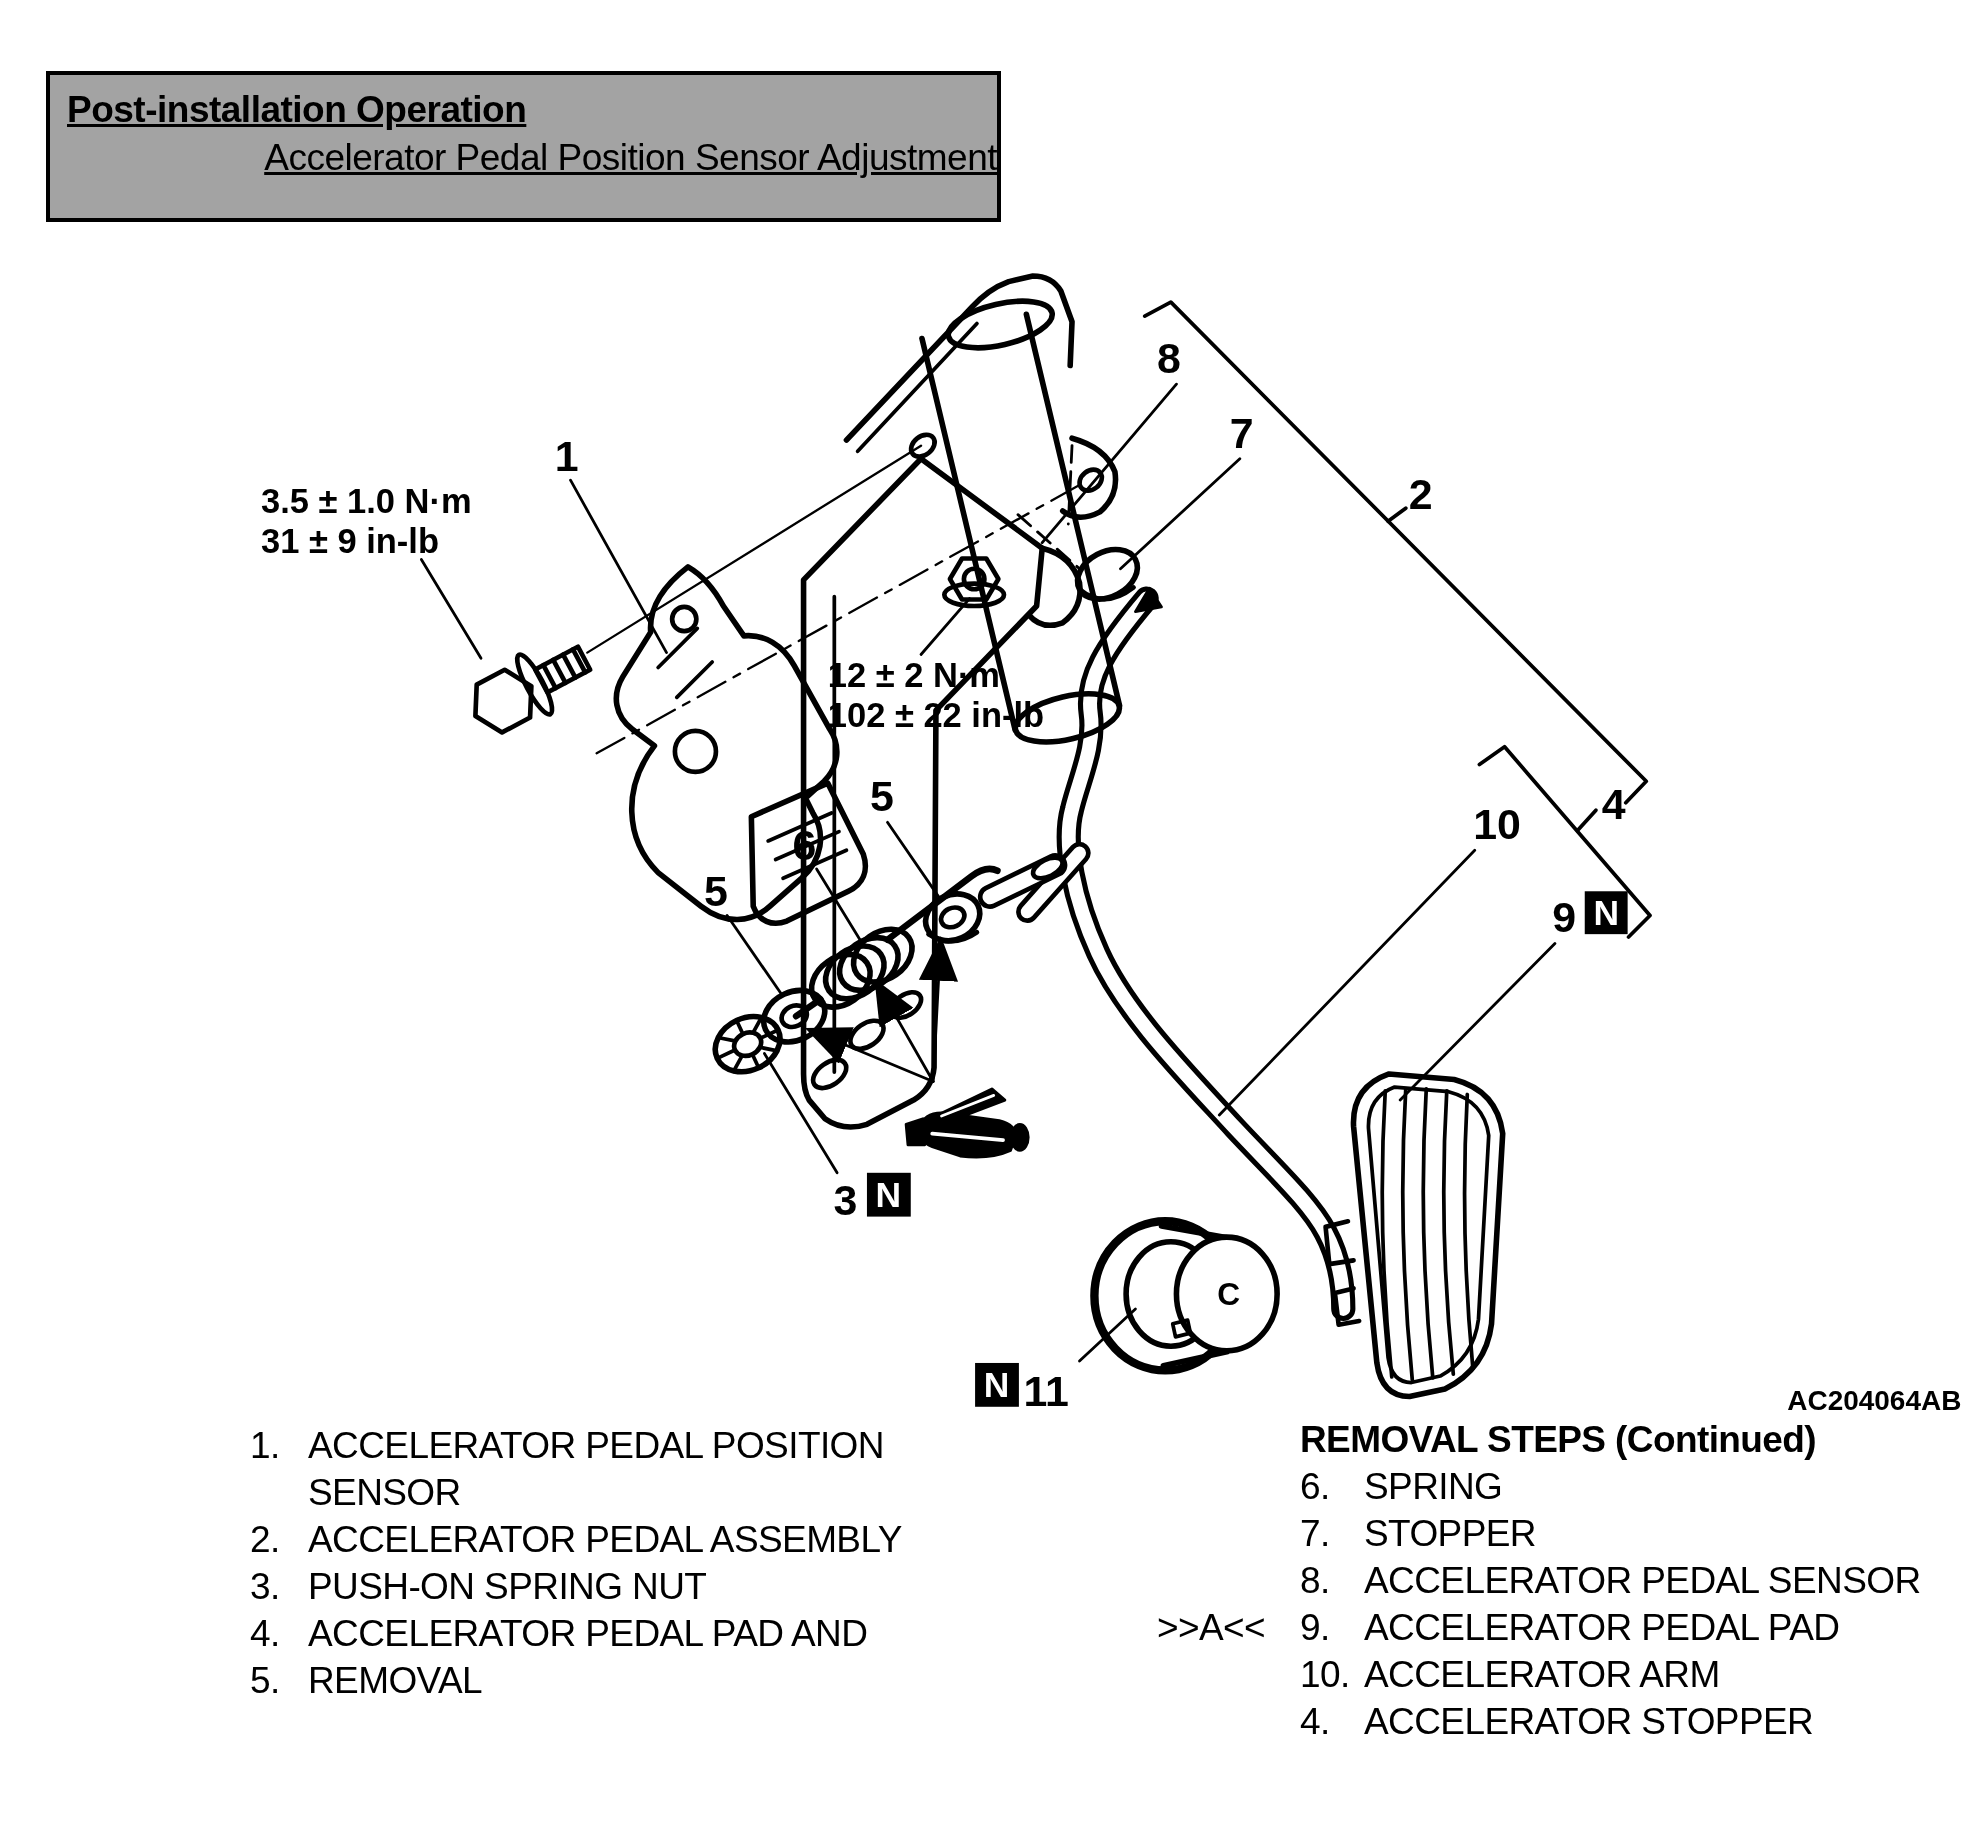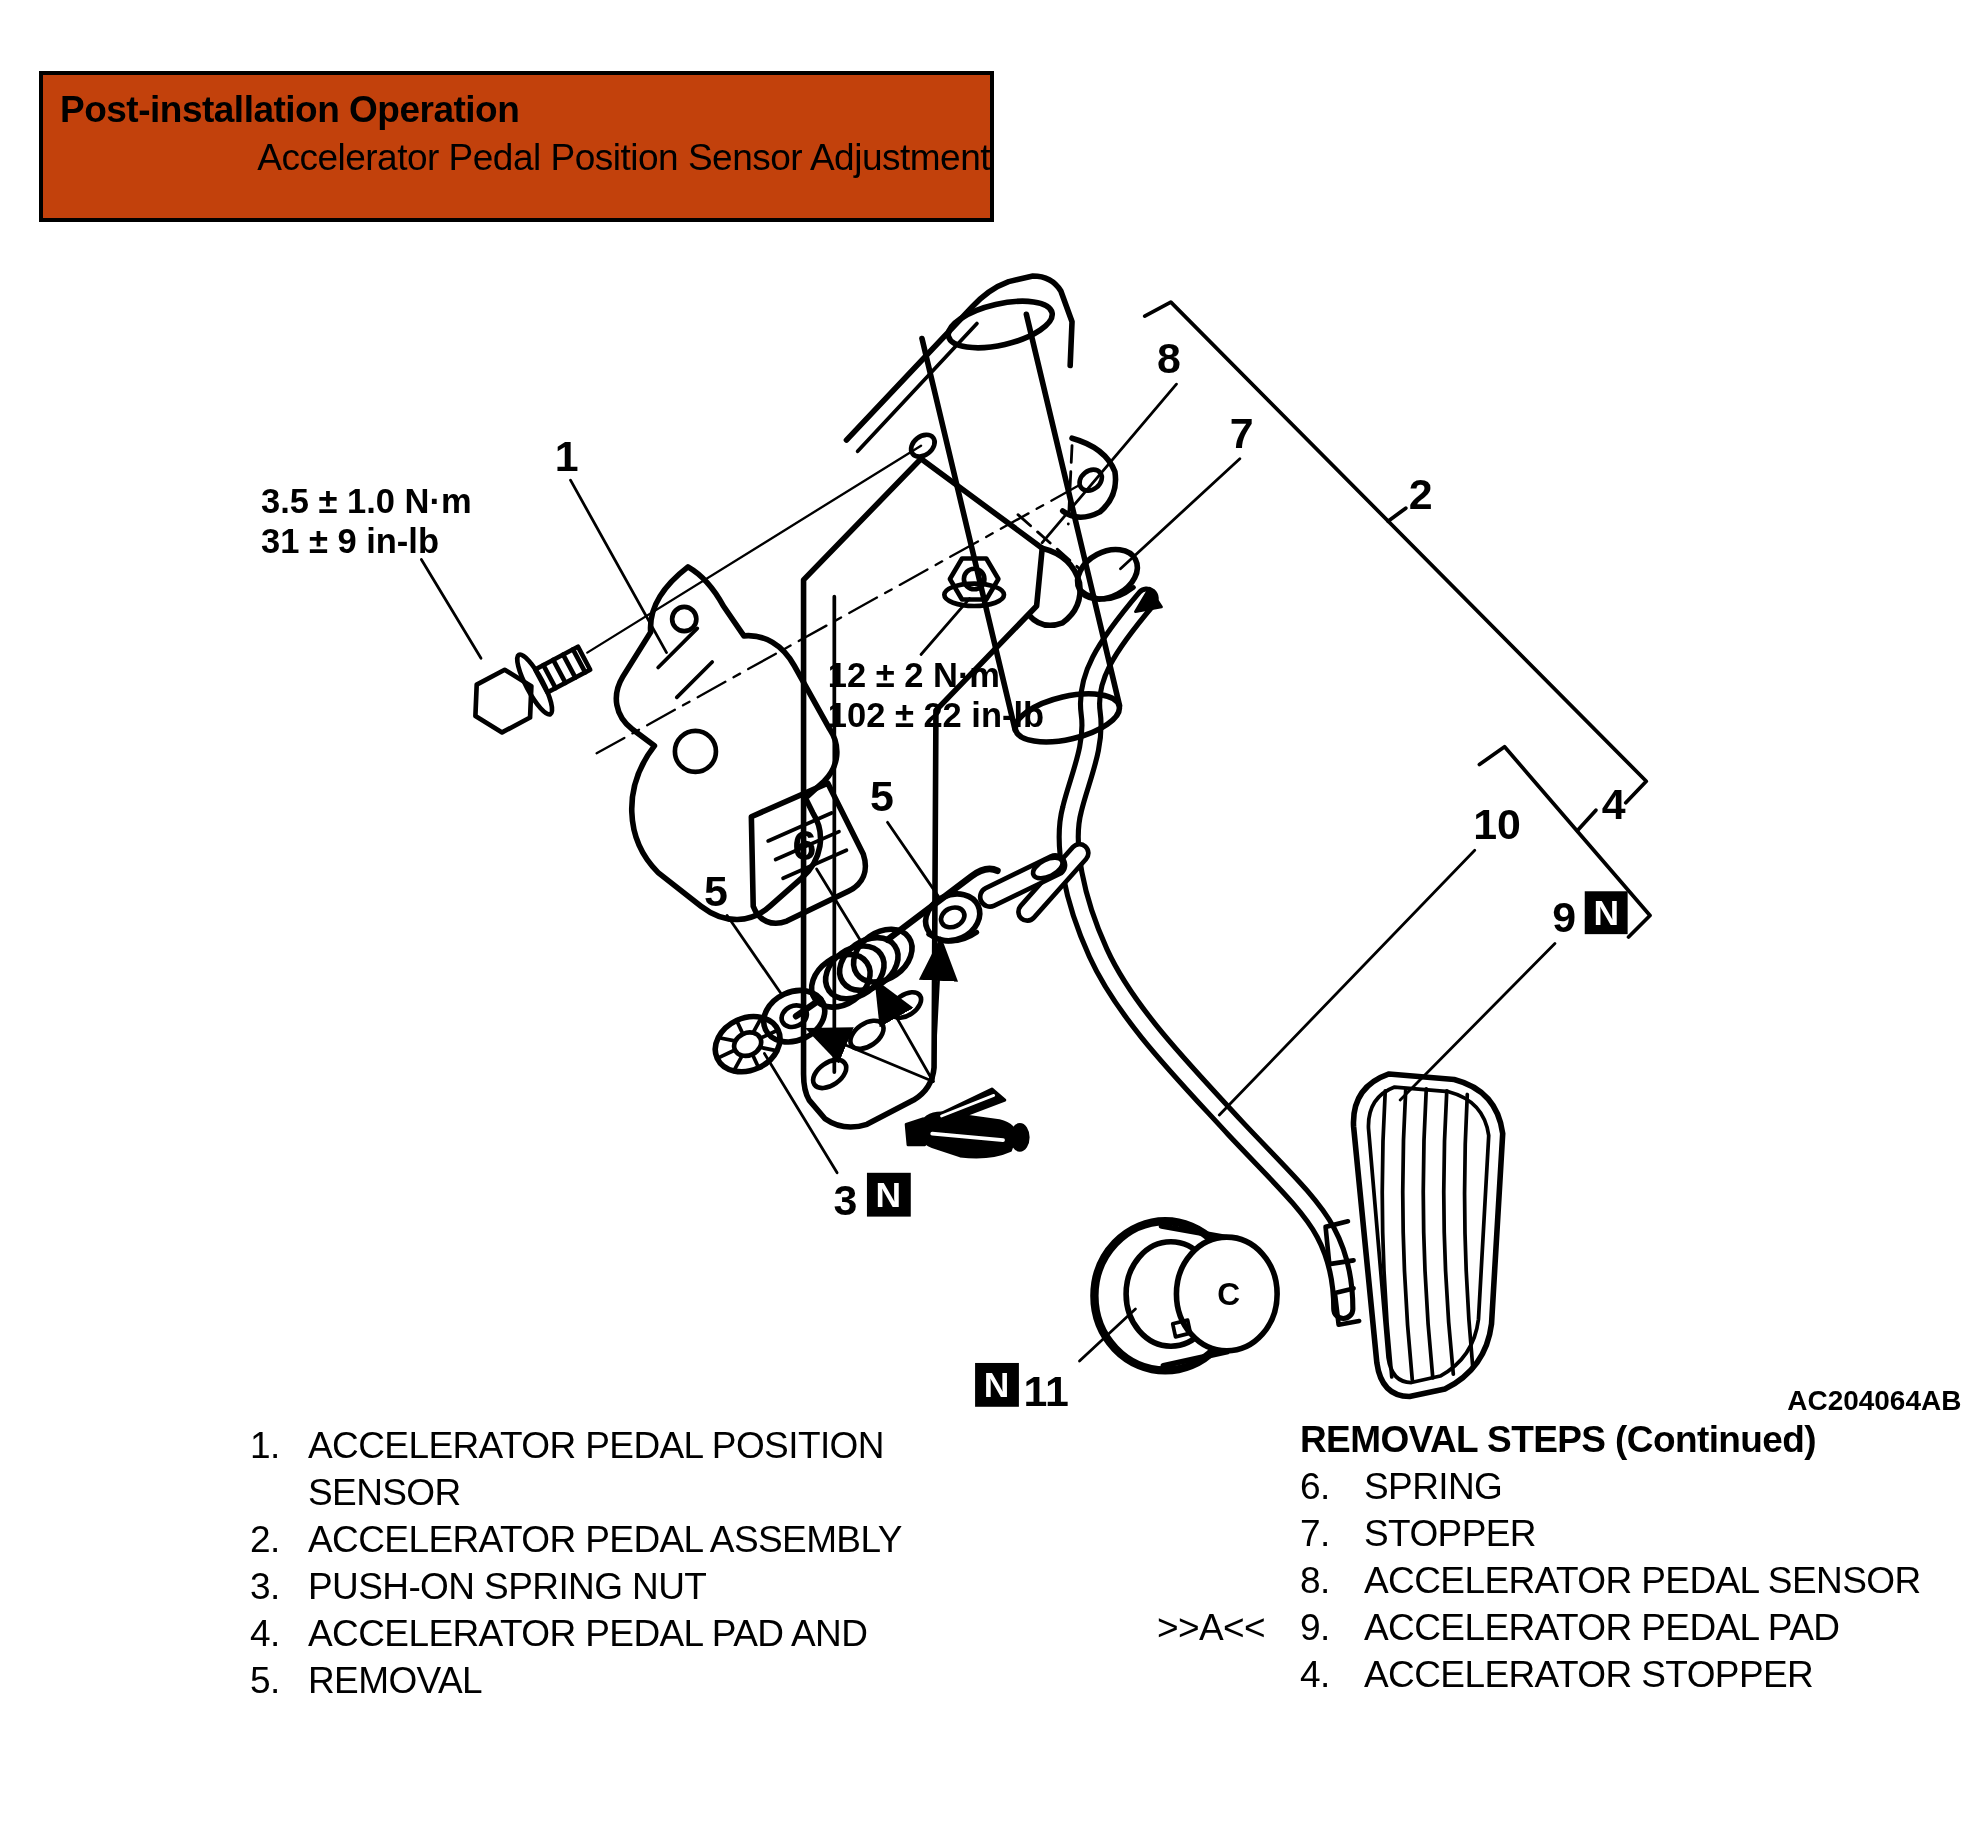--- a/index.html
+++ b/index.html
@@ -1,20 +1,20 @@
 <!DOCTYPE html>
 <html style="font-size:15px"><head>
 <meta charset="utf-8">
 <style>
   html,body{margin:0;padding:0;background:#fff;}
   body{width:1980px;height:1845px;font-family:"Liberation Sans",sans-serif;color:#000;}
   #page{position:relative;width:1980px;height:1845px;overflow:hidden;background:#fff;}
 
-  .header-box{position:absolute;left:39px;top:71px;width:955px;height:151px;
-    border:4.7px solid #000;box-sizing:border-box;padding:11.2px 0 0 17px;background:#c2410c;}
+  .header-box{position:absolute;left:46px;top:71px;width:955px;height:151px;
+    border:4.7px solid #000;box-sizing:border-box;padding:11.2px 0 0 17px;background:#a3a3a3;text-decoration:underline;}
   .header-title{font-size:37px;font-weight:bold;line-height:48px;letter-spacing:-0.5px;}
   .header-sub{font-size:37px;line-height:48px;letter-spacing:-0.5px;text-align:right;}
 
   svg.diagram{position:absolute;left:0;top:0;}
 
   .callout{font-size:46px;font-weight:bold;}
   .nbox-text{font-size:38px;font-weight:bold;fill:#fff;}
   .torque{font-size:37px;font-weight:bold;}
   .figcode{font-size:30px;font-weight:bold;}
   .cletter{font-size:34px;font-weight:bold;}
@@ -287,19 +287,24 @@
         <span class="num">8.</span>
         <span class="txt">ACCELERATOR PEDAL SENSOR</span>
       </div>
     <div class="row">
         <span class="marker">&gt;&gt;A&lt;&lt;</span>
         <span class="num">9.</span>
         <span class="txt">ACCELERATOR PEDAL PAD</span>
       </div>
     <div class="row">
         <span class="marker"></span>
+        <span class="num">10.</span>
+        <span class="txt">ACCELERATOR ARM</span>
+      </div>
+    <div class="row">
+        <span class="marker"></span>
         <span class="num">4.</span>
         <span class="txt">ACCELERATOR STOPPER</span>
       </div>
   </div>
 
 </div>
 
 
 </body></html>

